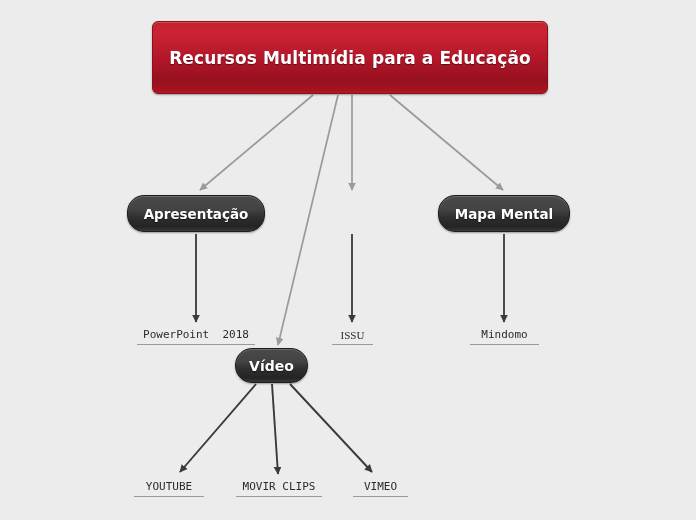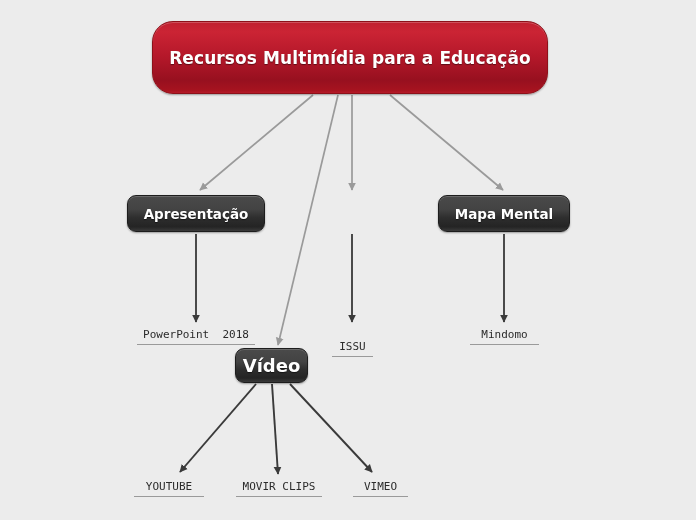--- a/index.html
+++ b/index.html
@@ -13,48 +13,48 @@
   #canvas{position:absolute;left:0;top:0;width:696px;height:520px;}
   svg.edges{position:absolute;left:0;top:0;width:696px;height:520px;pointer-events:none;}
 
   .node{
     position:absolute;
     box-sizing:border-box;
     display:flex;align-items:center;justify-content:center;
     text-align:center;
     color:#ffffff;
     font-weight:bold;
-    border-radius:9px;
+    border-radius:17px;
     z-index:3;
   }
   .node-root{
     background:linear-gradient(180deg,#c0202f 0%,#cb2434 14%,#b5182a 48%,#97101f 82%,#a6131f 96%,#b51a28 100%);
     border:1px solid #8d1019;
-    border-radius:21px;
+    border-radius:6px;
     box-shadow:0 1px 2px rgba(0,0,0,.35), inset 0 1px 0 rgba(255,255,255,.22);
     font-size:17px;
     line-height:24px;
     letter-spacing:.1px;
     text-shadow:0 1px 1px rgba(0,0,0,.45);
     padding:4px 12px;
     text-align:right;
   }
   .node-branch{
     background:linear-gradient(180deg,#4a4a4a 0%,#434343 38%,#2e2e2e 62%,#242424 88%,#3a3a3a 100%);
     border:1px solid #1d1d1d;
     box-shadow:0 1px 2px rgba(0,0,0,.35), inset 0 1px 0 rgba(255,255,255,.18);
     font-size:13.5px;
     text-shadow:0 1px 1px rgba(0,0,0,.55);
     padding:0 14px;
   }
   .node-sub{
     background:linear-gradient(180deg,#4a4a4a 0%,#434343 38%,#2e2e2e 62%,#242424 88%,#3a3a3a 100%);
     border:1px solid #1d1d1d;
     box-shadow:0 1px 2px rgba(0,0,0,.35), inset 0 1px 0 rgba(255,255,255,.18);
-    font-size:18px;
+    font-size:14px;
     text-shadow:0 1px 1px rgba(0,0,0,.55);
     padding:0 12px;
   }
 
   .leaf{
     position:absolute;
     box-sizing:border-box;
     color:#2b2b2b;
     font-size:11.5px;
     text-align:center;
@@ -118,21 +118,21 @@
 
   <div class="node node-branch" style="left:127px;top:195px;width:138px;height:37px;">Apresentação</div>
 
 
   <div class="node node-branch" style="left:438px;top:195px;width:132px;height:37px;">Mapa Mental</div>
 
   <div class="node node-sub" style="left:235px;top:348px;width:73px;height:35px;">Vídeo</div>
 
   <div class="leaf leaf-mono" style="left:137px;top:328px;width:118px;">PowerPoint  2018</div>
 
-  <div class="leaf leaf-mono" style="left:332px;top:340px;width:41px;">ISSU</div>
+  <div class="leaf leaf-mono" style="left:332px;top:329px;width:41px;font-family:Liberation Serif, serif;">ISSU</div>
 
   <div class="leaf leaf-mono" style="left:470px;top:328px;width:69px;">Mindomo</div>
 
   <div class="leaf leaf-mono" style="left:134px;top:480px;width:70px;">YOUTUBE</div>
 
   <div class="leaf leaf-mono" style="left:236px;top:480px;width:86px;">MOVIR CLIPS</div>
 
   <div class="leaf leaf-mono" style="left:353px;top:480px;width:55px;">VIMEO</div>
 
 </div>

